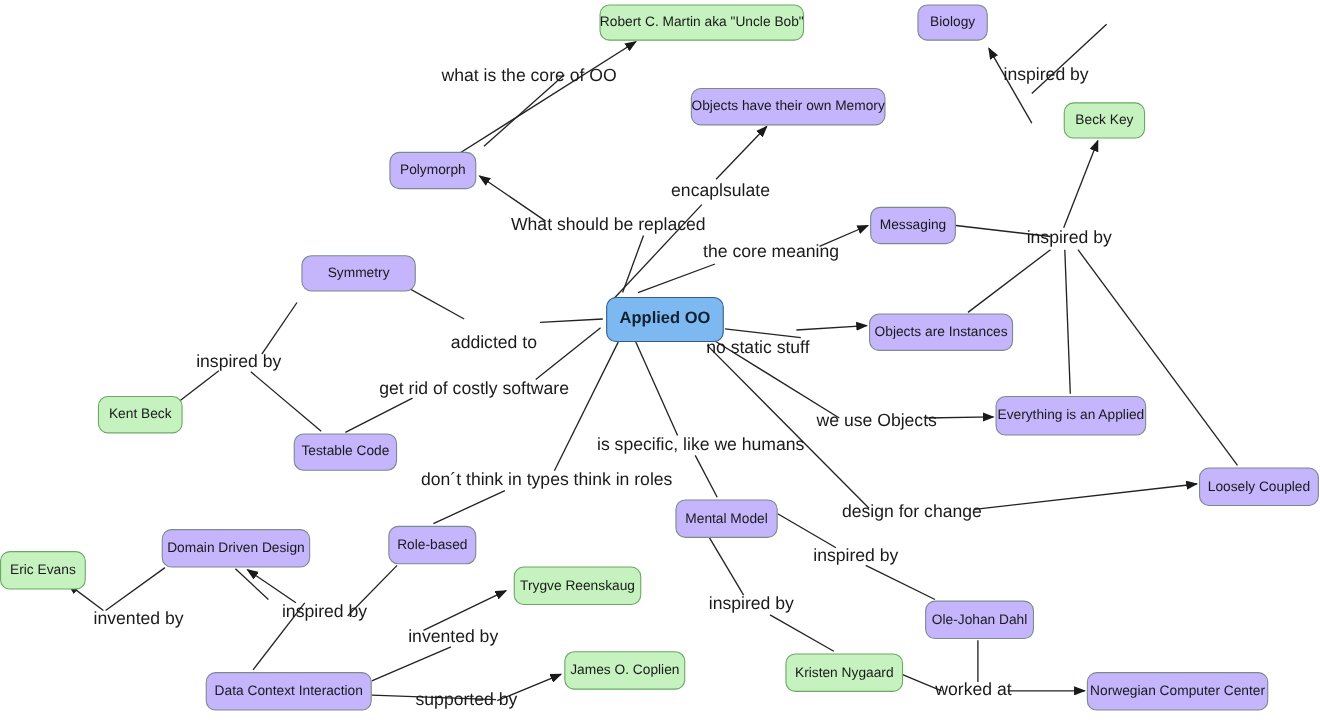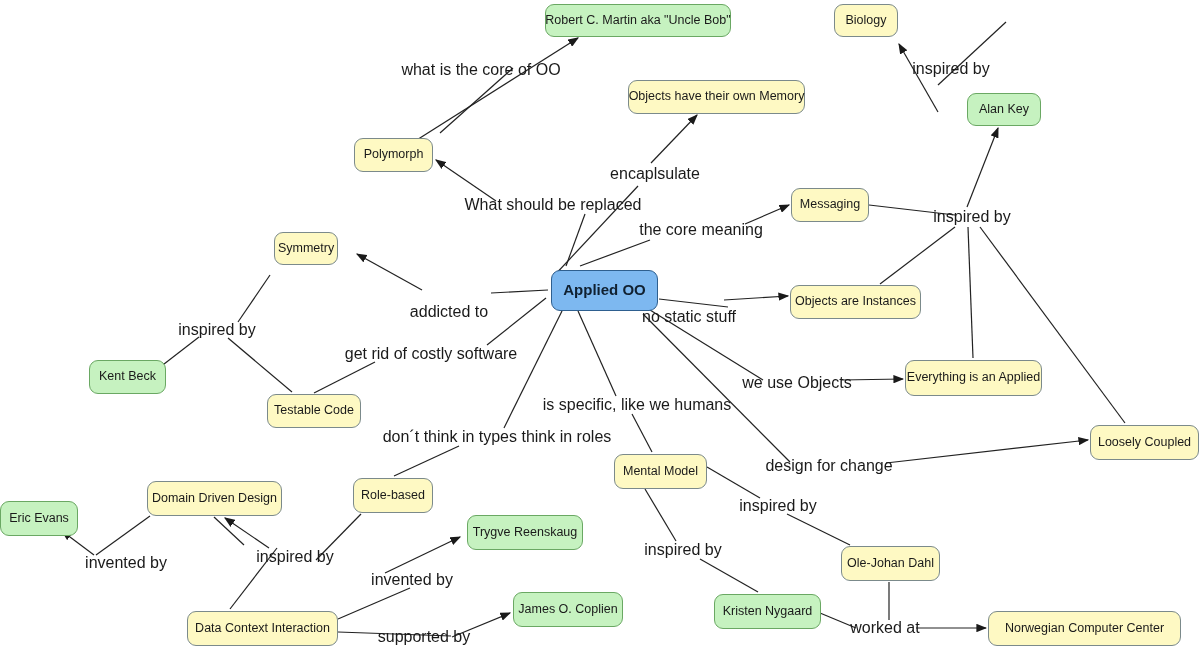--- a/index.html
+++ b/index.html
@@ -34,21 +34,21 @@
     border-radius: 9px;
     border: 1.4px solid #7f8c8d;
     font-size: 12.5px;
     color: #1a1a1a;
     text-align: center;
     white-space: nowrap;
     padding: 0 10px;
     line-height: 1.1;
   }
   .node.concept {
-    background: #fef9c3;
+    background: #c4b5fd;
     border-color: #7b8a8b;
   }
   .node.person {
     background: #c6f2c0;
     border-color: #6aa863;
   }
   .node.root {
     background: #7db8f0;
     border-color: #2e5f8f;
     font-weight: bold;
@@ -150,33 +150,33 @@
       <div class="edge-label" style="left: 126px; top: 563px;">invented by</div>
       <div class="edge-label" style="left: 412px; top: 580px;">invented by</div>
       <div class="edge-label" style="left: 424px; top: 637px;">supported by</div>
       <div class="edge-label" style="left: 885px; top: 628px;">worked at</div>
     </div>
   <div id="nodes-layer">
       <div class="node root" style="left: 551px; top: 270px; width: 107px; height: 41px;">Applied OO</div>
       <div class="node person" style="left: 545px; top: 4px; width: 186px; height: 33px;">Robert C. Martin aka "Uncle Bob"</div>
       <div class="node concept" style="left: 834px; top: 4px; width: 64px; height: 33px;">Biology</div>
       <div class="node concept" style="left: 628px; top: 80px; width: 177px; height: 34px;">Objects have their own Memory</div>
-      <div class="node person" style="left: 967px; top: 93px; width: 74px; height: 33px;">Alan Key</div>
+      <div class="node person" style="left: 967px; top: 93px; width: 74px; height: 33px;">Beck Key</div>
       <div class="node concept" style="left: 354px; top: 138px; width: 79px; height: 34px;">Polymorph</div>
       <div class="node concept" style="left: 791px; top: 188px; width: 78px; height: 34px;">Messaging</div>
-      <div class="node concept" style="left: 274px; top: 232px; width: 64px; height: 33px;">Symmetry</div>
+      <div class="node concept" style="left: 274px; top: 232px; width: 104px; height: 33px;">Symmetry</div>
       <div class="node concept" style="left: 790px; top: 285px; width: 131px; height: 34px;">Objects are Instances</div>
       <div class="node concept" style="left: 905px; top: 360px; width: 137px; height: 36px;">Everything is an Applied</div>
       <div class="node person" style="left: 89px; top: 360px; width: 77px; height: 34px;">Kent Beck</div>
       <div class="node concept" style="left: 267px; top: 394px; width: 94px; height: 34px;">Testable Code</div>
       <div class="node concept" style="left: 1090px; top: 425px; width: 109px; height: 35px;">Loosely Coupled</div>
       <div class="node concept" style="left: 614px; top: 454px; width: 93px; height: 35px;">Mental Model</div>
       <div class="node concept" style="left: 147px; top: 481px; width: 135px; height: 35px;">Domain Driven Design</div>
       <div class="node concept" style="left: 353px; top: 478px; width: 80px; height: 35px; text-align: center;">Role-based</div>
       <div class="node person" style="left: 0px; top: 501px; width: 78px; height: 35px;">Eric Evans</div>
       <div class="node person" style="left: 467px; top: 515px; width: 116px; height: 35px;">Trygve Reenskaug</div>
       <div class="node concept" style="left: 841px; top: 546px; width: 99px; height: 35px;">Ole-Johan Dahl</div>
       <div class="node person" style="left: 513px; top: 592px; width: 110px; height: 35px;">James O. Coplien</div>
       <div class="node concept" style="left: 187px; top: 611px; width: 151px; height: 35px;">Data Context Interaction</div>
       <div class="node person" style="left: 714px; top: 594px; width: 107px; height: 35px;">Kristen Nygaard</div>
-      <div class="node concept" style="left: 988px; top: 611px; width: 193px; height: 35px;">Norwegian Computer Center</div>
+      <div class="node concept" style="left: 988px; top: 611px; width: 165px; height: 35px;">Norwegian Computer Center</div>
     </div>
 </div>
 
 </body></html>

